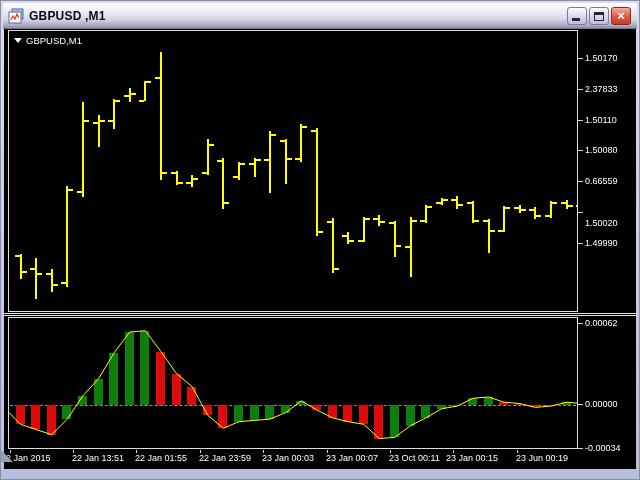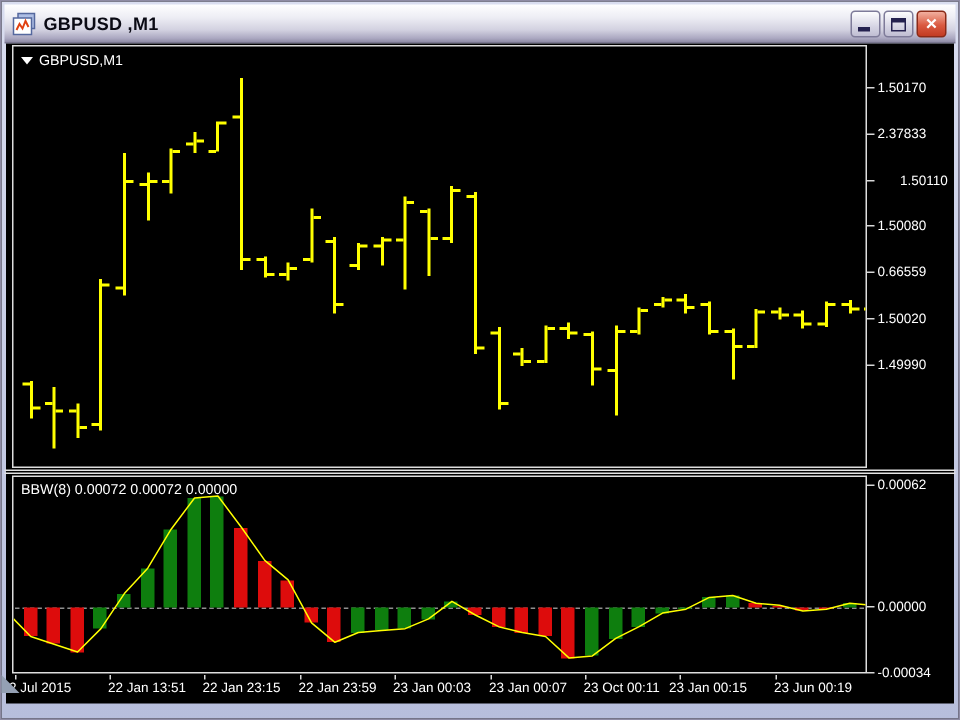--- a/index.html
+++ b/index.html
@@ -182,21 +182,20 @@
     <div class="otick" style="left: 551.5px; top: 170.882px; background: rgb(255, 255, 0);"></div>
     <div class="ctick" style="left: 558.5px; top: 173.971px; background: rgb(255, 255, 0);"></div>
     <div class="otick" style="left: 567.1px; top: 173.971px; background: rgb(255, 255, 0);"></div>
   </div>
 
 <div class="hline" id="split1" style="top:313px;"></div>
 <div class="hline" id="split2" style="top:315px;"></div>
 
 <div class="panel" id="indPanel">
   <div class="zero-line" style="top: 87px;"></div>
-  <div class="ind-label">BBW(8) 0.00072 0.00072 0.00000</div>
 <div class="hbar" style="left: 6.5px; top: 86.8px; height: 19.5px; background: rgb(221, 12, 12);"></div>
     <div class="hbar" style="left: 22.1px; top: 86.8px; height: 24.7px; background: rgb(221, 12, 12);"></div>
     <div class="hbar" style="left: 37.7px; top: 86.8px; height: 29.9px; background: rgb(221, 12, 12);"></div>
     <div class="hbar" style="left: 53.3px; top: 86.8px; height: 14.3px; background: rgb(14, 126, 14);"></div>
     <div class="hbar" style="left: 68.9px; top: 77.7px; height: 9.1px; background: rgb(14, 126, 14);"></div>
     <div class="hbar" style="left: 84.5px; top: 60.8px; height: 26px; background: rgb(14, 126, 14);"></div>
     <div class="hbar" style="left: 100.1px; top: 34.8px; height: 52px; background: rgb(14, 126, 14);"></div>
     <div class="hbar" style="left: 115.7px; top: 14px; height: 72.8px; background: rgb(14, 126, 14);"></div>
     <div class="hbar" style="left: 131.3px; top: 12.7px; height: 74.1px; background: rgb(14, 126, 14);"></div>
     <div class="hbar" style="left: 146.9px; top: 33.5px; height: 53.3px; background: rgb(221, 12, 12);"></div>
@@ -231,45 +230,45 @@
       <polyline points="0,94.6 11.5,106.3 27.1,111.5 42.7,116.7 58.3,101.1 73.9,77.7 89.5,60.8 105.1,34.8 120.7,14.0 136.3,12.7 151.9,33.5 167.5,55.6 183.1,68.6 198.7,97.2 214.3,110.2 229.9,103.7 245.5,102.4 261.1,101.1 276.7,94.6 292.3,82.9 307.9,92.0 323.5,99.8 339.1,103.7 354.7,106.3 370.3,120.6 385.9,119.3 401.5,107.6 417.1,99.8 432.7,90.7 448.3,88.1 463.9,80.3 479.5,79.0 495.1,84.2 510.7,85.5 526.3,89.4 541.9,88.1 557.5,84.2 573.1,85.5" fill="none" stroke="#FFFF00" stroke-width="1" stroke-linejoin="round"></polyline>
     </svg>
   </div>
 
 <div id="priceAxis">
     <div class="axis-tick" style="left: 578px; top: 58px; width: 5px; height: 1px;"></div>
     <div class="axis-label" style="left: 585px; top: 53px;">1.50170</div>
     <div class="axis-tick" style="left: 578px; top: 89px; width: 5px; height: 1px;"></div>
     <div class="axis-label" style="left: 585px; top: 84px;">2.37833</div>
     <div class="axis-tick" style="left: 578px; top: 120px; width: 5px; height: 1px;"></div>
-    <div class="axis-label" style="left: 585px; top: 115px; margin-left: 15px;">1.50110</div>
+    <div class="axis-label" style="left: 585px; top: 115px;">1.50110</div>
     <div class="axis-tick" style="left: 578px; top: 150px; width: 5px; height: 1px;"></div>
     <div class="axis-label" style="left: 585px; top: 145px;">1.50080</div>
     <div class="axis-tick" style="left: 578px; top: 181px; width: 5px; height: 1px;"></div>
     <div class="axis-label" style="left: 585px; top: 176px;">0.66559</div>
     <div class="axis-tick" style="left: 578px; top: 212px; width: 5px; height: 1px;"></div>
-    <div class="axis-label" style="left: 585px; top: 207px;">1.50020</div>
+    <div class="axis-label" style="left: 585px; top: 218px;">1.50020</div>
     <div class="axis-tick" style="left: 578px; top: 243px; width: 5px; height: 1px;"></div>
     <div class="axis-label" style="left: 585px; top: 238px;">1.49990</div>
   </div>
 <div id="indAxis">
     <div class="axis-tick" style="left: 578px; top: 323px; width: 5px; height: 1px;"></div>
     <div class="axis-label" style="left: 585px; top: 318px;">0.00062</div>
     <div class="axis-tick" style="left: 578px; top: 404px; width: 5px; height: 1px;"></div>
     <div class="axis-label" style="left: 585px; top: 399px;">0.00000</div>
     <div class="axis-tick" style="left: 578px; top: 448px; width: 5px; height: 1px;"></div>
     <div class="axis-label" style="left: 585px; top: 443px;">-0.00034</div>
   </div>
 <div id="timeAxis">
     <div class="axis-tick" style="left: 10px; top: 450px; width: 1px; height: 3px;"></div>
-    <div class="axis-label" style="left: 1px; top: 453px;">22 Jul 2015</div>
+    <div class="axis-label" style="left: 1px; top: 453px;">22 Jan 2015</div>
     <div class="axis-tick" style="left: 73px; top: 450px; width: 1px; height: 3px;"></div>
     <div class="axis-label" style="left: 72px; top: 453px;">22 Jan 13:51</div>
     <div class="axis-tick" style="left: 136px; top: 450px; width: 1px; height: 3px;"></div>
-    <div class="axis-label" style="left: 135px; top: 453px;">22 Jan 23:15</div>
+    <div class="axis-label" style="left: 135px; top: 453px;">22 Jan 01:55</div>
     <div class="axis-tick" style="left: 200px; top: 450px; width: 1px; height: 3px;"></div>
     <div class="axis-label" style="left: 199px; top: 453px;">22 Jan 23:59</div>
     <div class="axis-tick" style="left: 263px; top: 450px; width: 1px; height: 3px;"></div>
     <div class="axis-label" style="left: 262px; top: 453px;">23 Jan 00:03</div>
     <div class="axis-tick" style="left: 327px; top: 450px; width: 1px; height: 3px;"></div>
     <div class="axis-label" style="left: 326px; top: 453px;">23 Jan 00:07</div>
     <div class="axis-tick" style="left: 390px; top: 450px; width: 1px; height: 3px;"></div>
     <div class="axis-label" style="left: 389px; top: 453px;">23 Oct 00:11</div>
     <div class="axis-tick" style="left: 453px; top: 450px; width: 1px; height: 3px;"></div>
     <div class="axis-label" style="left: 446px; top: 453px;">23 Jan 00:15</div>

